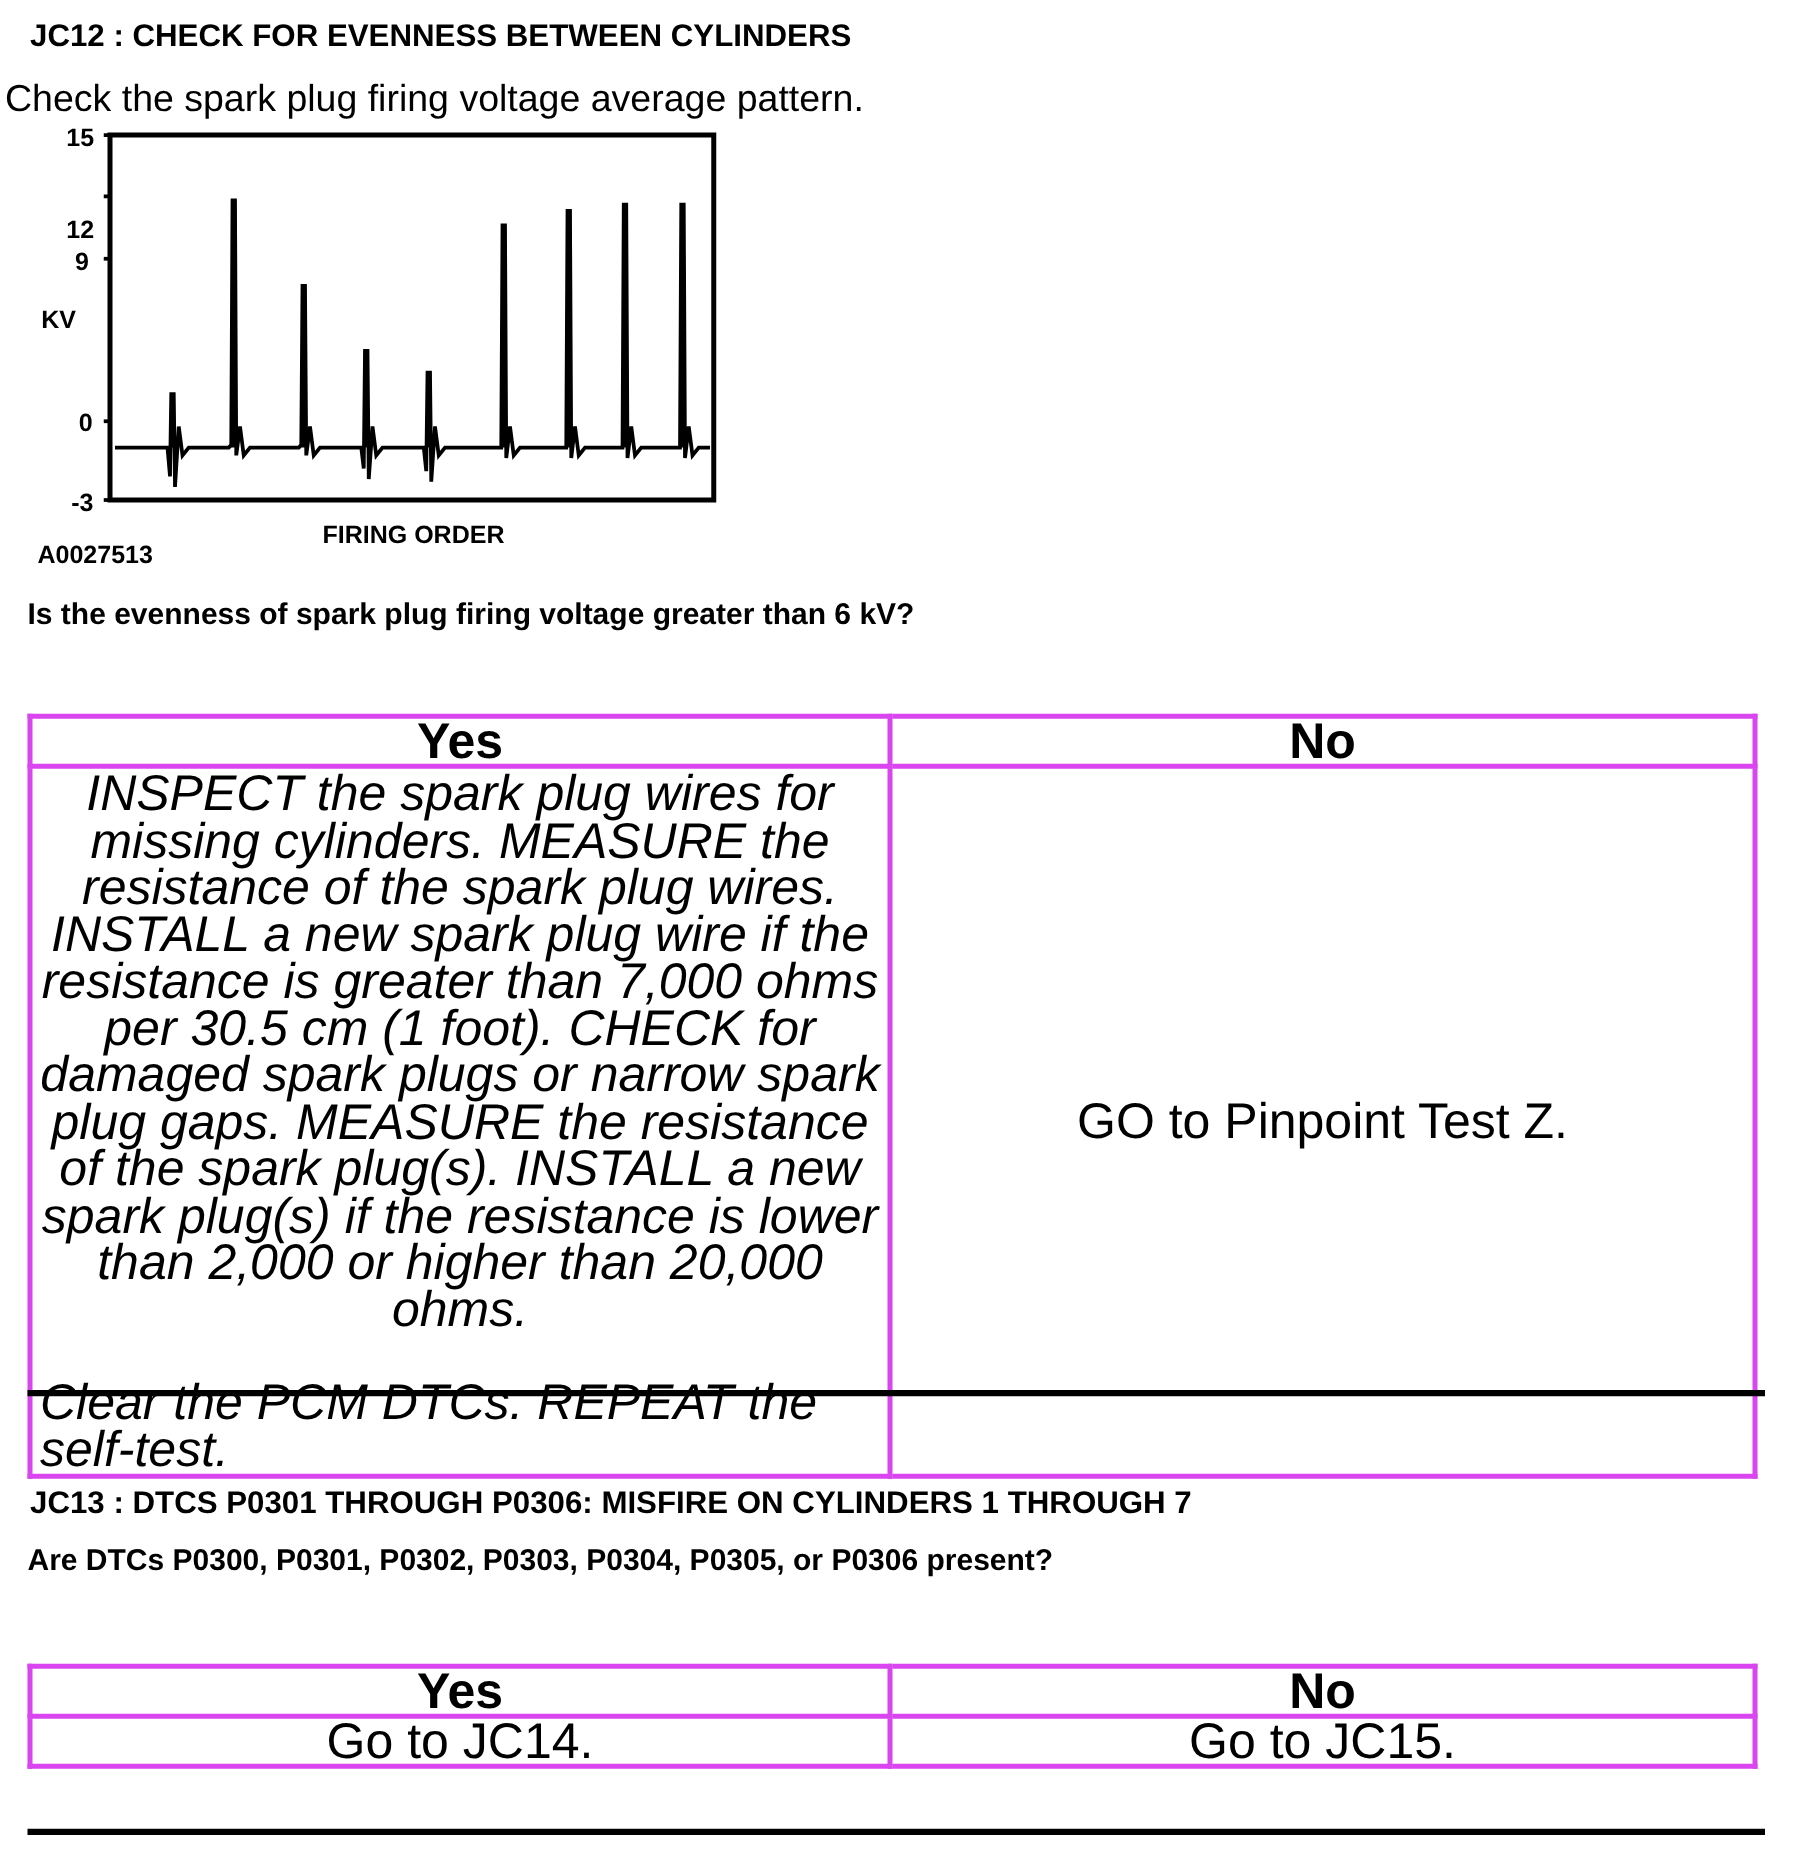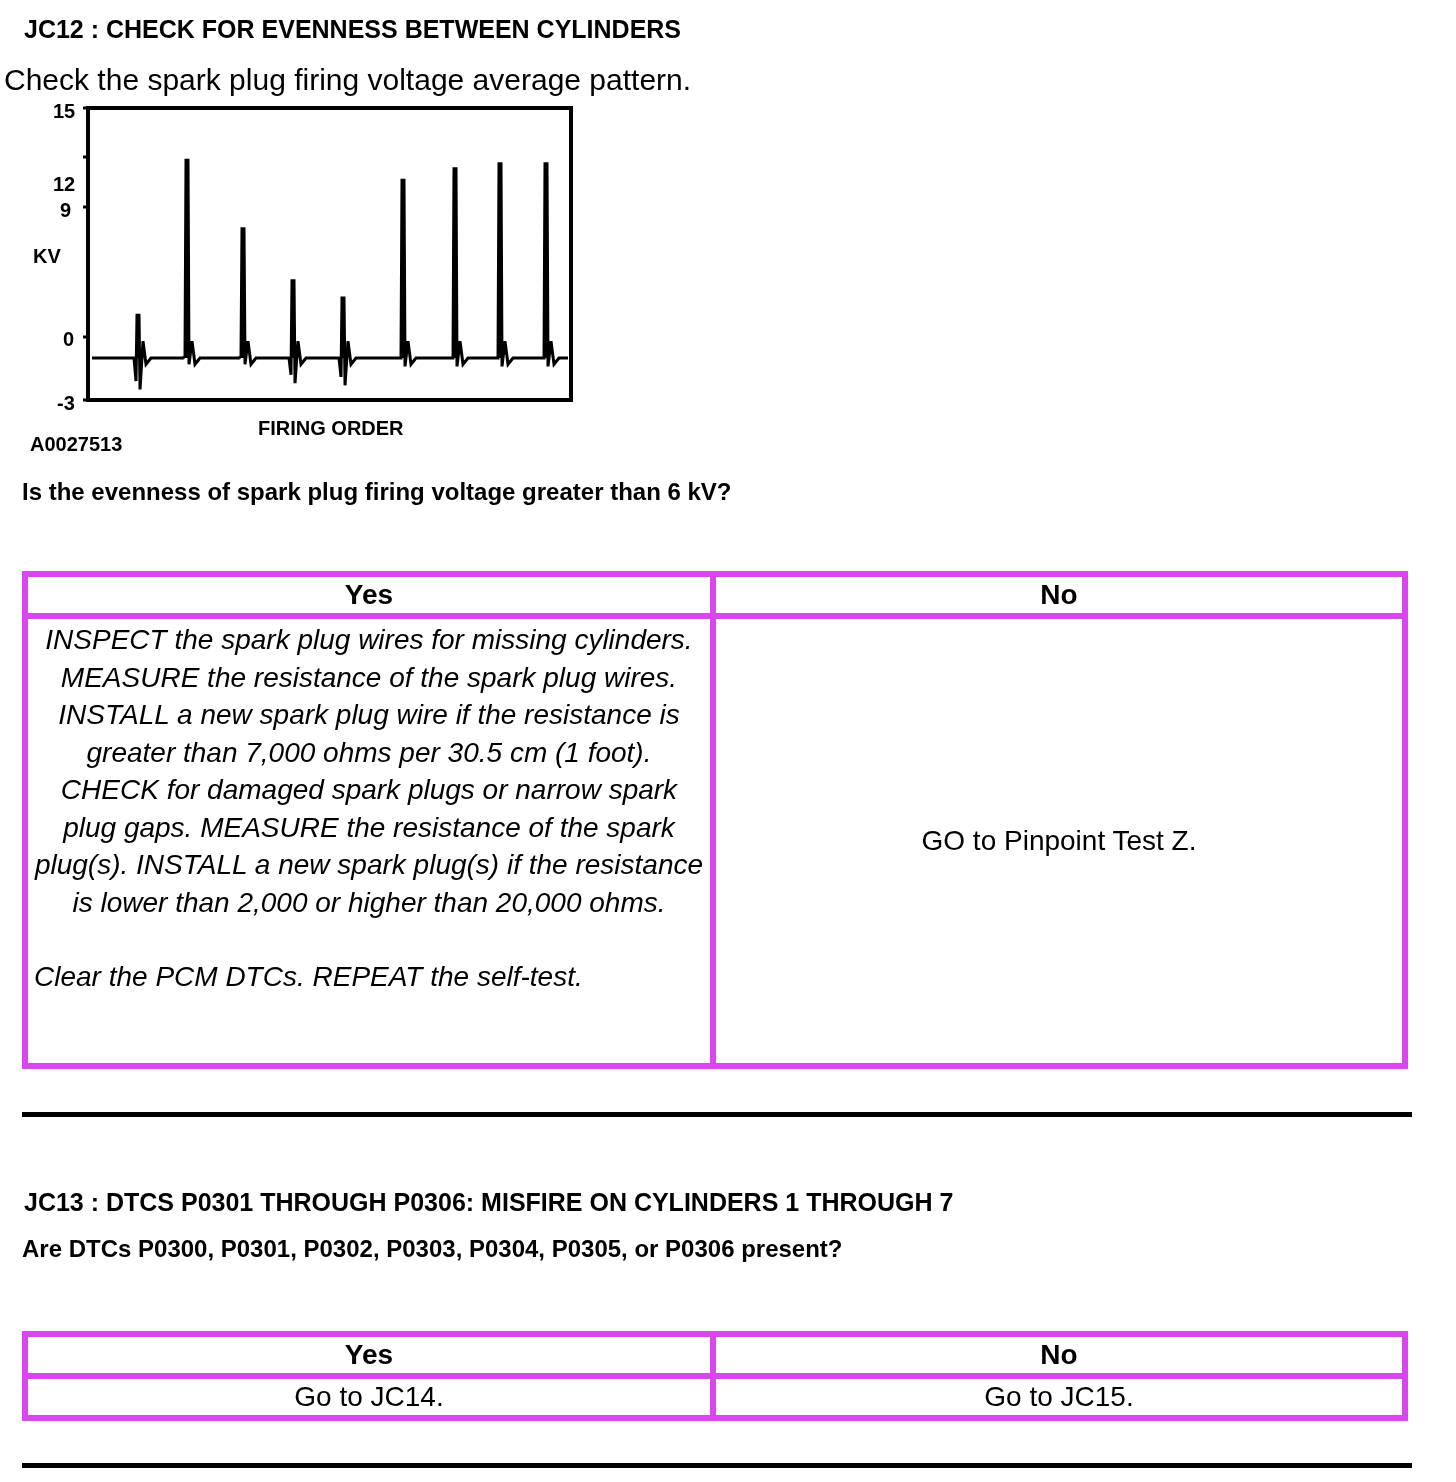--- a/index.html
+++ b/index.html
@@ -2,21 +2,21 @@
 <html><head>
 <meta charset="utf-8">
 <style>
   html, body { margin: 0; padding: 0; background: #ffffff; }
   body { width: 1456px; height: 1482px; position: relative; color: #000; font-family: "Liberation Sans", sans-serif; overflow: hidden; }
   .abs { position: absolute; }
   .sec-title { font-weight: bold; font-size: 25px; letter-spacing: 0px; white-space: nowrap; }
   .intro { font-size: 30px; white-space: nowrap; }
   .question { font-weight: bold; font-size: 24px; white-space: nowrap; }
   table.yn { position: absolute; border-collapse: collapse; table-layout: fixed; }
-  table.yn th, table.yn td { border: 6px solid #d946ef; text-align: center; padding: 0; font-size: 28px; }
+  table.yn th, table.yn td { border: 4px solid #d946ef; text-align: center; padding: 0; font-size: 40px; }
   table.yn th { font-weight: bold; height: 36px; line-height: 36px; }
   .rule { position: absolute; left: 22px; width: 1390px; height: 5px; background: #000; }
   .yes-body { line-height: 37.5px; padding: 0 6px; }
   .yes-body .para2 { text-align: left; margin-top: 37px; padding-left: 0; }
   .chart-txt { font-weight: bold; font-size: 20px; position: absolute; white-space: nowrap; }
 </style>
 </head>
 <body>
 
 <div class="abs sec-title" style="left:24px; top:15px;">JC12 : CHECK FOR EVENNESS BETWEEN CYLINDERS</div>

